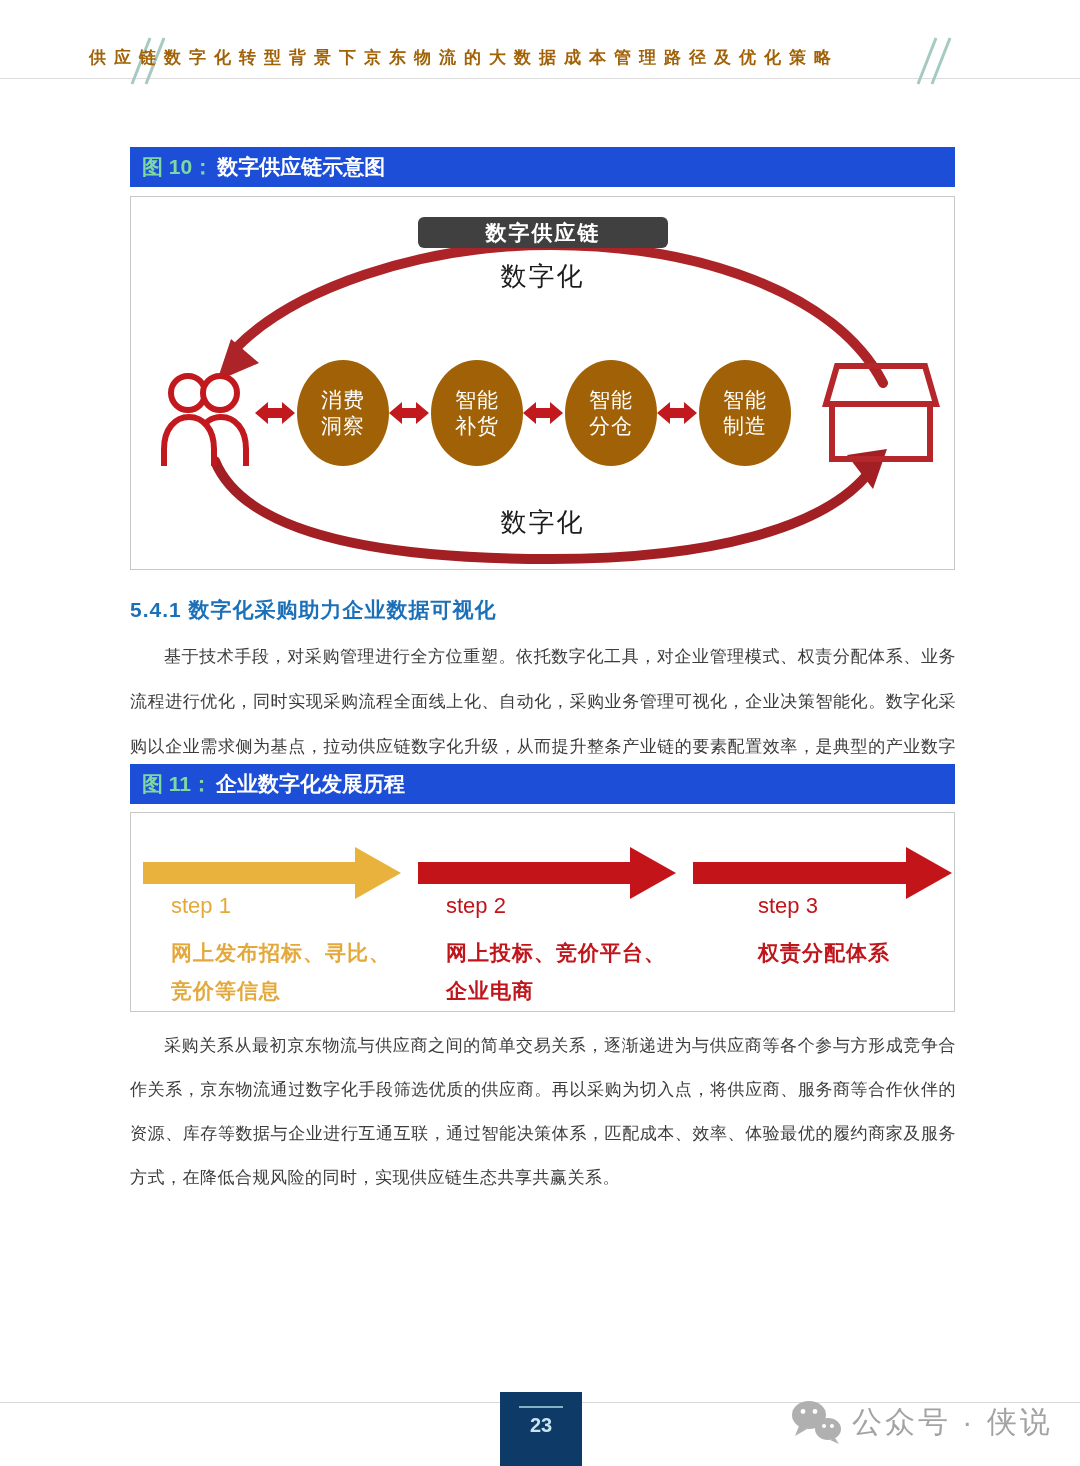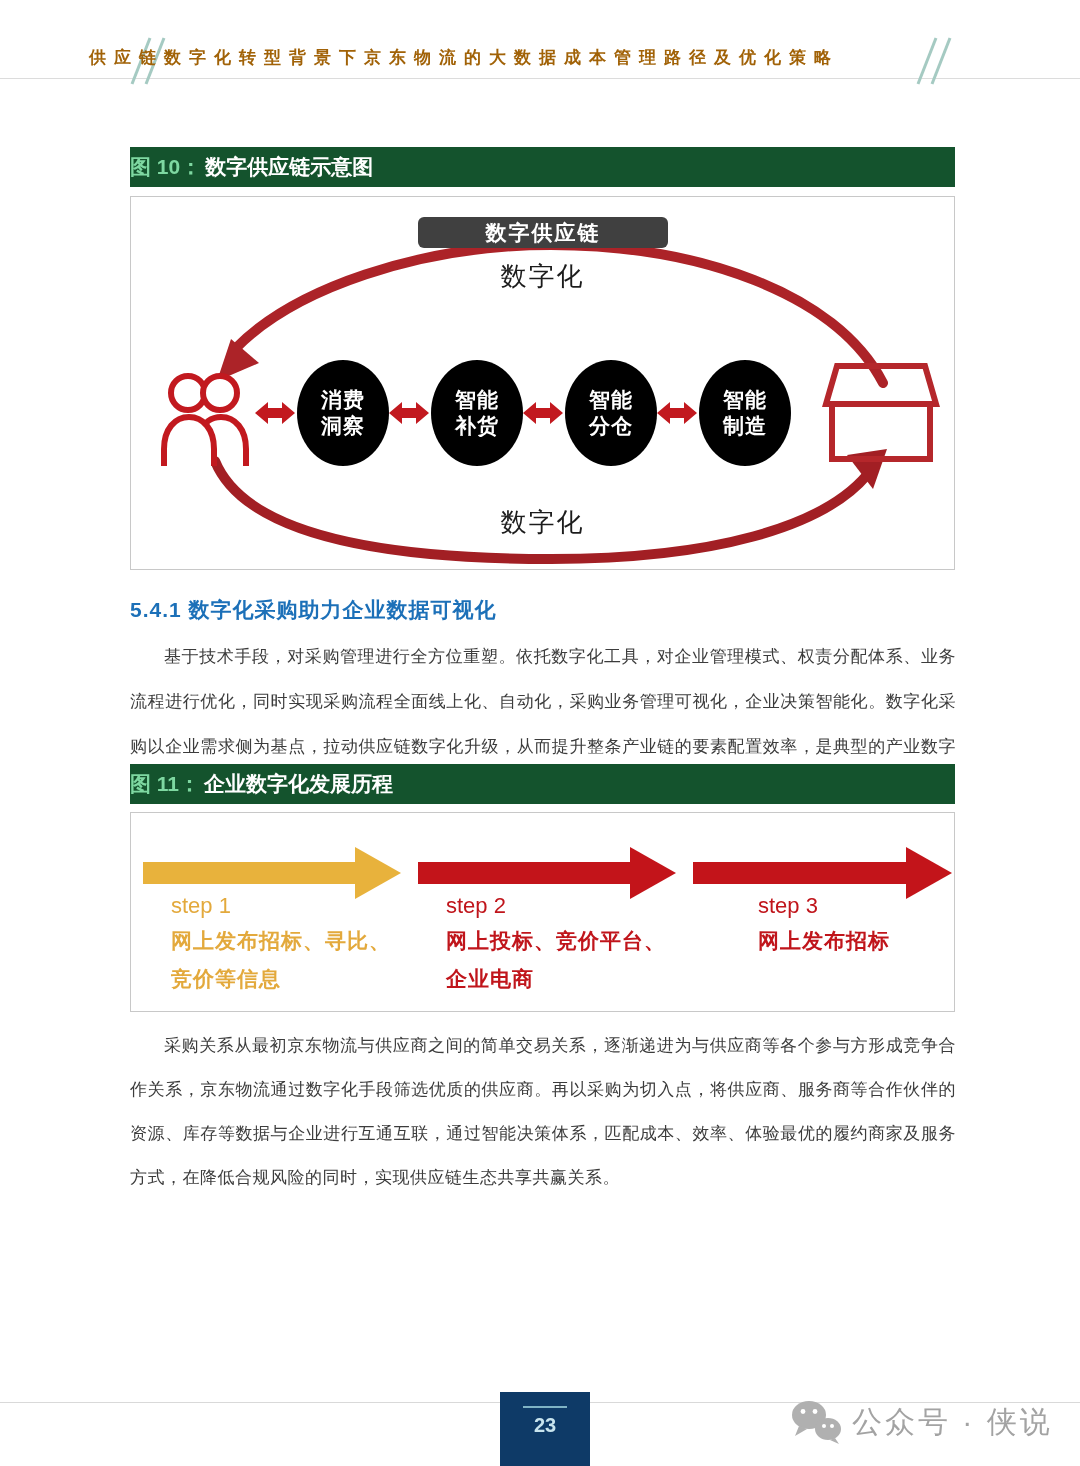--- a/index.html
+++ b/index.html
@@ -15,44 +15,44 @@
     left:0; top:46px; width:928px; text-align:center;
     font-size:17px; font-weight:bold; letter-spacing:8px; color:#a16207;
   }
   .hdr-rule { left:0; top:78px; width:1080px; height:1px; background:#dcdcdc; }
   .hdr-slash { top:34px; width:44px; height:54px; }
   .hdr-slash.left { left:126px; }
   .hdr-slash.right { left:912px; }
 
   
   .fig-banner {
-    left:130px; width:825px; height:40px; background:#14532d;
-    display:flex; align-items:center; padding-left:0;
+    left:130px; width:825px; height:40px; background:#1d4ed8;
+    display:flex; align-items:center; padding-left:12px;
     font-size:21px; font-weight:bold; white-space:nowrap;
   }
   .fig-banner .fig-label { color:#7ed8a1; margin-right:4px; }
   .fig-banner .fig-title { color:#ffffff; }
 
   .fig-frame { left:130px; width:825px; background:#ffffff; border:1px solid #c8c8c8; }
 
   
   #fig10-frame { top:196px; height:374px; }
   .dsc-banner {
     left:287px; top:20px; width:250px; height:31px; background:#404040; border-radius:6px;
     display:flex; align-items:center; justify-content:center;
     color:#ffffff; font-size:21px; font-weight:bold; letter-spacing:2px;
   }
   .arc-layer { left:0; top:0; width:823px; height:372px; }
   .arc-label { width:823px; text-align:center; font-size:26px; font-weight:normal; color:#1c1c1c; letter-spacing:2px; }
   #arc-label-top { left:0; top:62px; }
   #arc-label-bottom { left:0; top:308px; }
   .node {
-    top:163px; width:92px; height:106px; background:#000000; border-radius:50%;
+    top:163px; width:92px; height:106px; background:#a16207; border-radius:50%;
     display:flex; flex-direction:column; align-items:center; justify-content:center;
-    color:#ffffff; font-size:21px; font-weight:bold; line-height:26px; letter-spacing:1px;
+    color:#ffffff; font-size:21px; font-weight:normal; line-height:26px; letter-spacing:1px;
   }
   .darrow { top:202px; width:40px; height:28px; }
   .people-icon { left:30px; top:174px; width:88px; height:97px; }
   .box-icon { left:690px; top:161px; width:120px; height:107px; }
 
   
   .sec-heading { left:130px; top:596px; font-size:21px; font-weight:bold; color:#1c70b8; letter-spacing:1px; }
   .para {
     left:130px; width:826px; font-size:17px; color:#3c3c3c;
     line-height:45px; text-align:justify; text-indent:2em; letter-spacing:0.5px;
@@ -66,30 +66,30 @@
   .step-arrow .bar { height:22px; }
   .step-arrow .head { width:0; height:0; border-top:26px solid transparent; border-bottom:26px solid transparent; }
   #arrow1 .bar { width:212px; background:#e8b23c; }
   #arrow1 .head { border-left:46px solid #e8b23c; }
   #arrow2 .bar { width:212px; background:#c3141a; }
   #arrow2 .head { border-left:46px solid #c3141a; }
   #arrow3 .bar { width:213px; background:#c3141a; }
   #arrow3 .head { border-left:46px solid #c3141a; }
   #arrow1 { left:12px; } #arrow2 { left:287px; } #arrow3 { left:562px; }
   .step-name { top:80px; font-size:22px; font-weight:normal; }
-  .step-line { font-size:21px; font-weight:bold; letter-spacing:1px; }
+  .step-line { font-size:21px; font-weight:bold; letter-spacing:1px;margin-top:12px; }
   .step-l1 { top:114px; } .step-l2 { top:152px; }
   .col1 { left:40px; color:#e3a93c; }
   .col2 { left:315px; color:#c0151b; }
   .col3 { left:627px; color:#c0151b; }
 
   
   .foot-rule { left:0; top:1402px; width:1080px; height:1px; background:#d9d9d9; }
   .page-box {
-    left:500px; top:1392px; width:90px; height:74px; background:#0e3a67;
+    left:500px; top:1392px; width:82px; height:74px; background:#0e3a67;
     display:flex; flex-direction:column; align-items:center;
   }
   .page-box .tick { width:44px; height:2px; background:#7fb3c4; margin-top:14px; }
   .page-box .num { color:#c8e4ee; font-size:20px; font-weight:bold; margin-top:6px; }
   .watermark {
     left:790px; top:1396px; width:280px; height:52px;
     display:flex; align-items:center; gap:10px;
   }
   .watermark .wm-text { color:#a3a3a3; font-size:30px; letter-spacing:3px; white-space:nowrap; }
 </style>
@@ -197,21 +197,21 @@
   </div>
 
   <div class="abs step-name col1">step 1</div>
   <div class="abs step-name col2">step 2</div>
   <div class="abs step-name col3">step 3</div>
 
   <div class="abs step-line step-l1 col1">网上发布招标、寻比、</div>
   <div class="abs step-line step-l2 col1">竞价等信息</div>
   <div class="abs step-line step-l1 col2">网上投标、竞价平台、</div>
   <div class="abs step-line step-l2 col2">企业电商</div>
-  <div class="abs step-line step-l1 col3">网上发布招标</div>
+  <div class="abs step-line step-l1 col3">权责分配体系</div>
 </div>
 
 <div class="abs para" id="para2">采购关系从最初京东物流与供应商之间的简单交易关系，逐渐递进为与供应商等各个参与方形成竞争合作关系，京东物流通过数字化手段筛选优质的供应商。再以采购为切入点，将供应商、服务商等合作伙伴的资源、库存等数据与企业进行互通互联，通过智能决策体系，匹配成本、效率、体验最优的履约商家及服务方式，在降低合规风险的同时，实现供应链生态共享共赢关系。</div>
 
 <div class="abs foot-rule"></div>
 <div class="abs page-box">
   <div class="tick"></div>
   <div class="num">23</div>
 </div>
 <div class="abs watermark">

